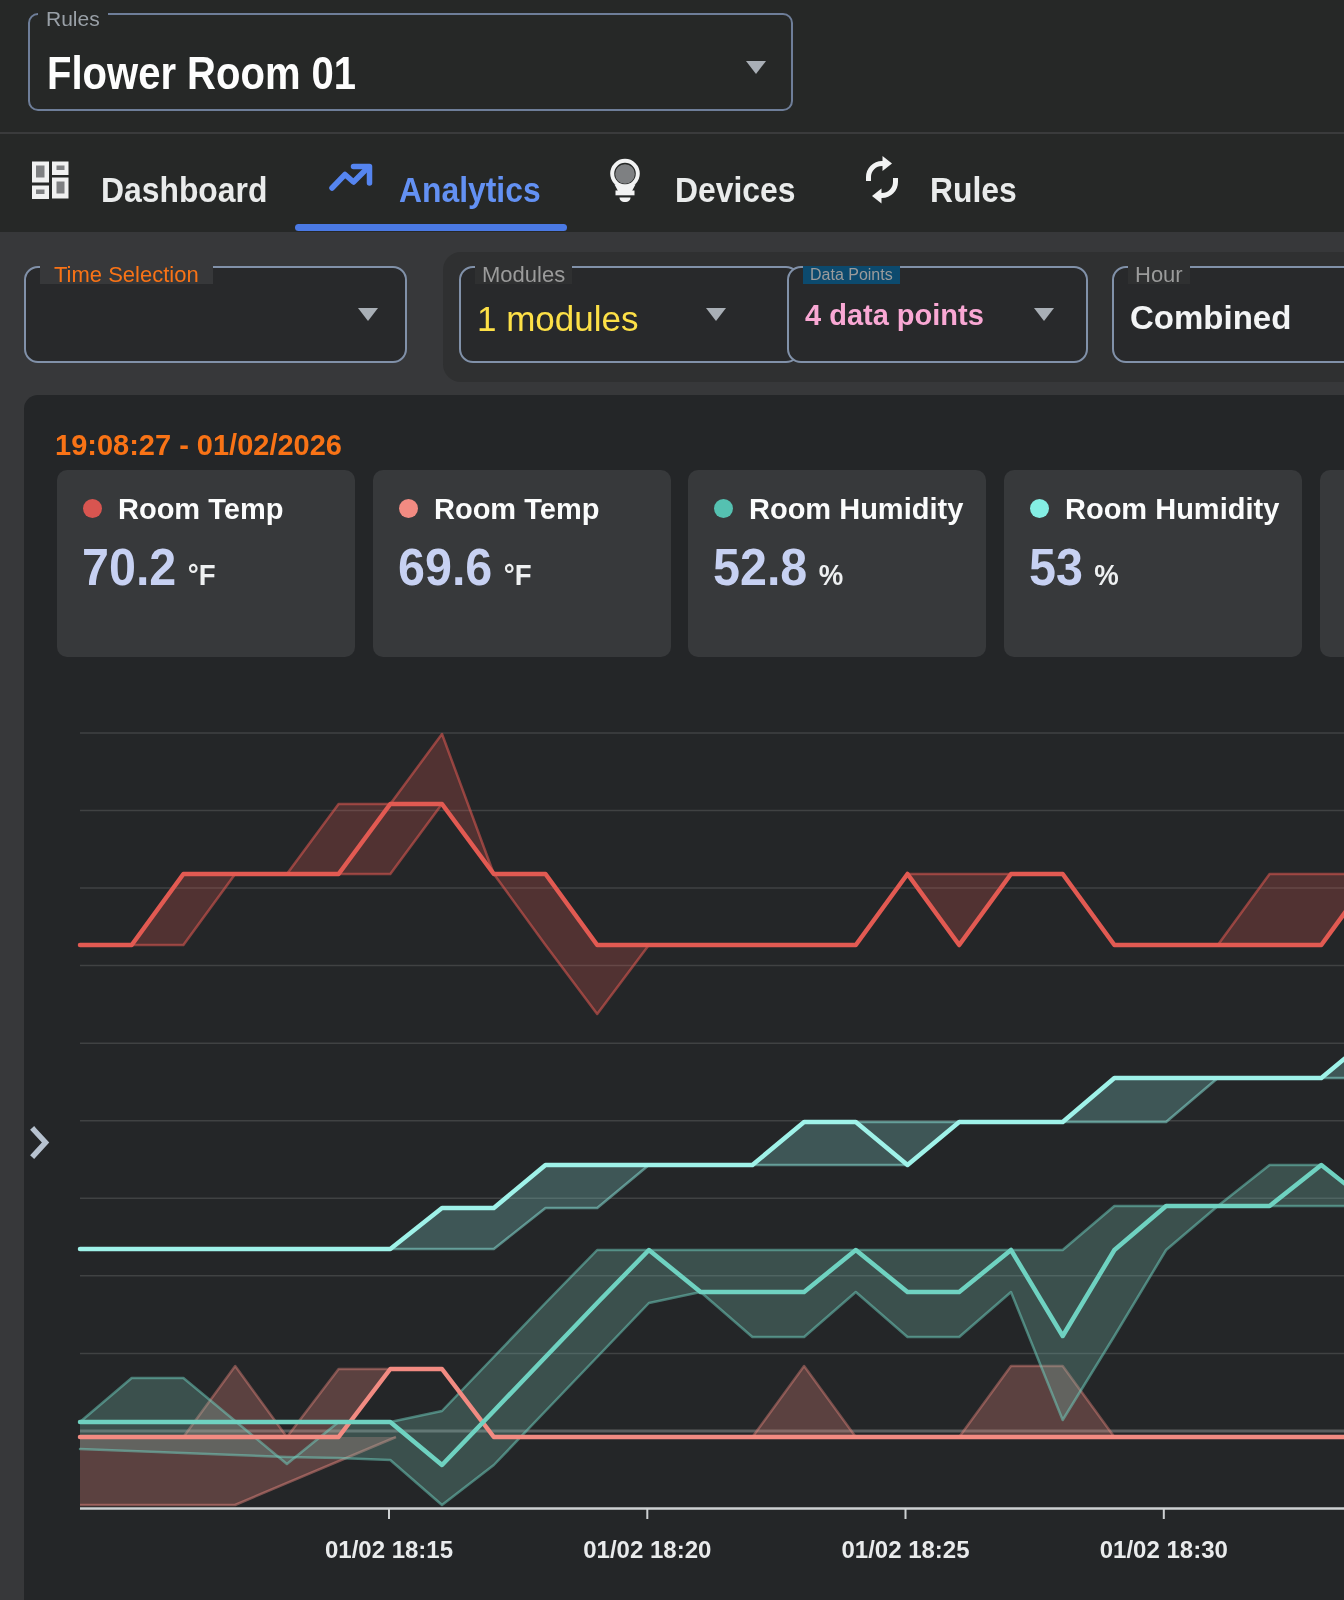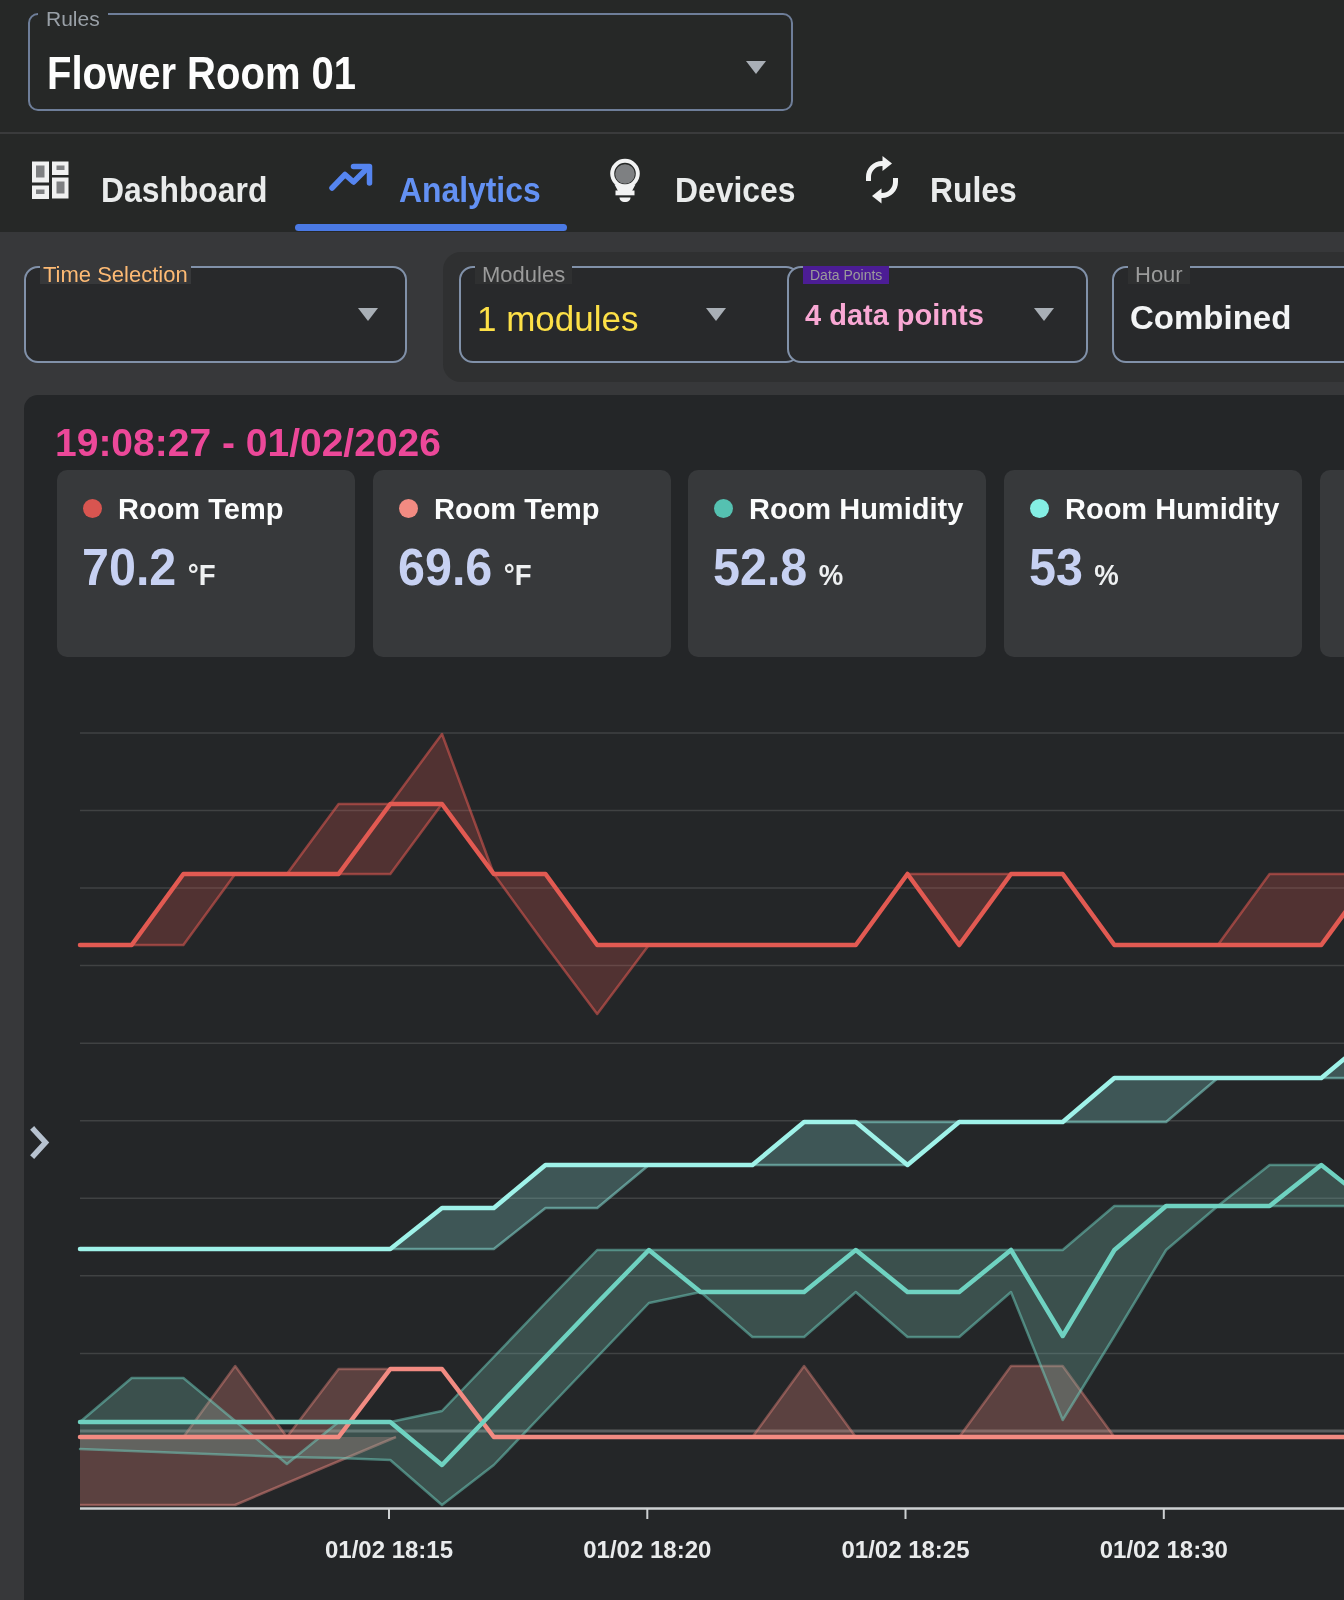--- a/index.html
+++ b/index.html
@@ -43,40 +43,40 @@
 <path d="M33.5 27 a13.5 13.5 0 0 1 -13.5 13.5 l-3 0" fill="none" stroke="#f2f3f3" stroke-width="5"></path>
 <path d="M20.5 1 l9.5 7.5 l-9.5 7.5 z" fill="#f2f3f3"></path>
 <path d="M19.5 33.5 l-9.5 7.5 l9.5 7.5 z" fill="#f2f3f3"></path>
 <path d="M6.5 22 l0 4" stroke="#f2f3f3" stroke-width="5"></path>
 <path d="M33.5 27 l0 -4" stroke="#f2f3f3" stroke-width="5"></path>
 </svg>
 <span style="position:absolute;left:930px;top:170px;font-size:35px;font-weight:bold;color:#e9ebeb;transform:scaleX(.91);transform-origin:0 0;white-space:nowrap">Rules</span>
 
 <div style="position:absolute;left:443px;top:252px;width:901px;height:130px;background:#2f3031;border-radius:18px 0 0 18px"></div>
 <div style="position:absolute;left:24px;top:266px;width:383px;height:97px;border:2px solid #8191a9;border-radius:14px;background:#28292b;box-sizing:border-box">
-<span style="position:absolute;left:14px;top:-2px;font-size:22px;color:#fdba74;background:#37383a;padding:0 3px;line-height:18px">Time Selection</span>
+<span style="position:absolute;left:14px;top:-2px;font-size:22px;color:#f97316;background:#37383a;padding:0 14px;line-height:18px">Time Selection</span>
 </div>
 <div style="position:absolute;left:358px;top:308px;width:0;height:0;border-left:10px solid transparent;border-right:10px solid transparent;border-top:13px solid #a9afb6"></div>
 <div style="position:absolute;left:459px;top:266px;width:341px;height:97px;border:2px solid #8191a9;border-radius:14px;background:#28292b;box-sizing:border-box">
 <span style="position:absolute;left:14px;top:-2px;font-size:22px;color:#9b9b9b;background:#2f3031;padding:0 7px;line-height:18px">Modules</span>
 <span style="position:absolute;left:16px;top:31px;font-size:35px;font-weight:normal;color:#fde047;white-space:nowrap">1 modules</span>
 </div>
 <div style="position:absolute;left:706px;top:308px;width:0;height:0;border-left:10px solid transparent;border-right:10px solid transparent;border-top:13px solid #a9afb6"></div>
 <div style="position:absolute;left:787px;top:266px;width:301px;height:97px;border:2px solid #8191a9;border-radius:14px;background:#28292b;box-sizing:border-box">
-<span style="position:absolute;left:14px;top:-2px;font-size:14px;color:#9b9b9b;background:#4c1d95;padding:0 7px;line-height:18px">Data Points</span>
+<span style="position:absolute;left:14px;top:-2px;font-size:16px;color:#9b9b9b;background:#0c4a6e;padding:0 7px;line-height:18px">Data Points</span>
 <span style="position:absolute;left:16px;top:31px;font-size:29px;font-weight:bold;color:#f9a8d4;white-space:nowrap">4 data points</span>
 </div>
 <div style="position:absolute;left:1034px;top:308px;width:0;height:0;border-left:10px solid transparent;border-right:10px solid transparent;border-top:13px solid #a9afb6"></div>
 <div style="position:absolute;left:1112px;top:266px;width:260px;height:97px;border:2px solid #8191a9;border-radius:14px;background:#28292b;box-sizing:border-box">
 <span style="position:absolute;left:14px;top:-2px;font-size:22px;color:#9b9b9b;background:#2f3031;padding:0 7px;line-height:18px">Hour</span>
 <span style="position:absolute;left:16px;top:31px;font-size:33px;font-weight:bold;color:#f3f4f5;white-space:nowrap">Combined</span>
 </div>
 
 <div style="position:absolute;left:24px;top:395px;width:1320px;height:1205px;background:#242628;border-radius:14px 0 0 0">
-<span style="position:absolute;left:31px;top:26px;font-size:39px;font-weight:bold;color:#ec4899;transform:scaleX(1);transform-origin:0 0;white-space:nowrap">19:08:27 - 01/02/2026</span>
+<span style="position:absolute;left:31px;top:34px;font-size:29px;font-weight:bold;color:#f97316;transform:scaleX(1);transform-origin:0 0;white-space:nowrap">19:08:27 - 01/02/2026</span>
 <div style="position:absolute;left:33px;top:75px;width:298px;height:187px;background:#37393b;border-radius:10px">
 <div style="position:absolute;left:26px;top:29px;width:19px;height:19px;border-radius:50%;background:#d85550"></div>
 <span style="position:absolute;left:61px;top:23px;font-size:29px;font-weight:bold;color:#fbfcfc">Room Temp</span>
 <span style="position:absolute;left:25px;top:68px;font-size:51px;font-weight:bold;color:#c7d1f2;transform:scaleX(.95);transform-origin:0 0;white-space:nowrap">70.2<span style="font-size:29px;color:#eef0f1;margin-left:12px">°F</span></span>
 </div>
 <div style="position:absolute;left:349px;top:75px;width:298px;height:187px;background:#37393b;border-radius:10px">
 <div style="position:absolute;left:26px;top:29px;width:19px;height:19px;border-radius:50%;background:#f28b82"></div>
 <span style="position:absolute;left:61px;top:23px;font-size:29px;font-weight:bold;color:#fbfcfc">Room Temp</span>
 <span style="position:absolute;left:25px;top:68px;font-size:51px;font-weight:bold;color:#c7d1f2;transform:scaleX(.95);transform-origin:0 0;white-space:nowrap">69.6<span style="font-size:29px;color:#eef0f1;margin-left:12px">°F</span></span>
 </div>

